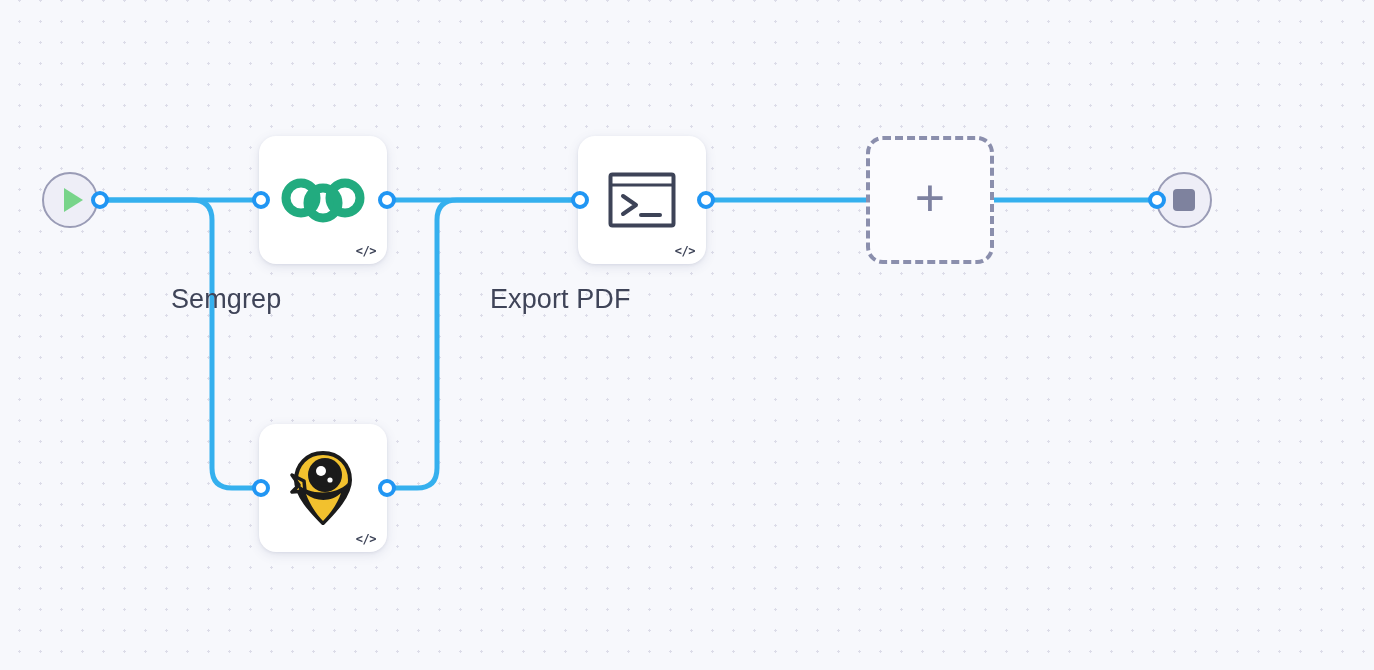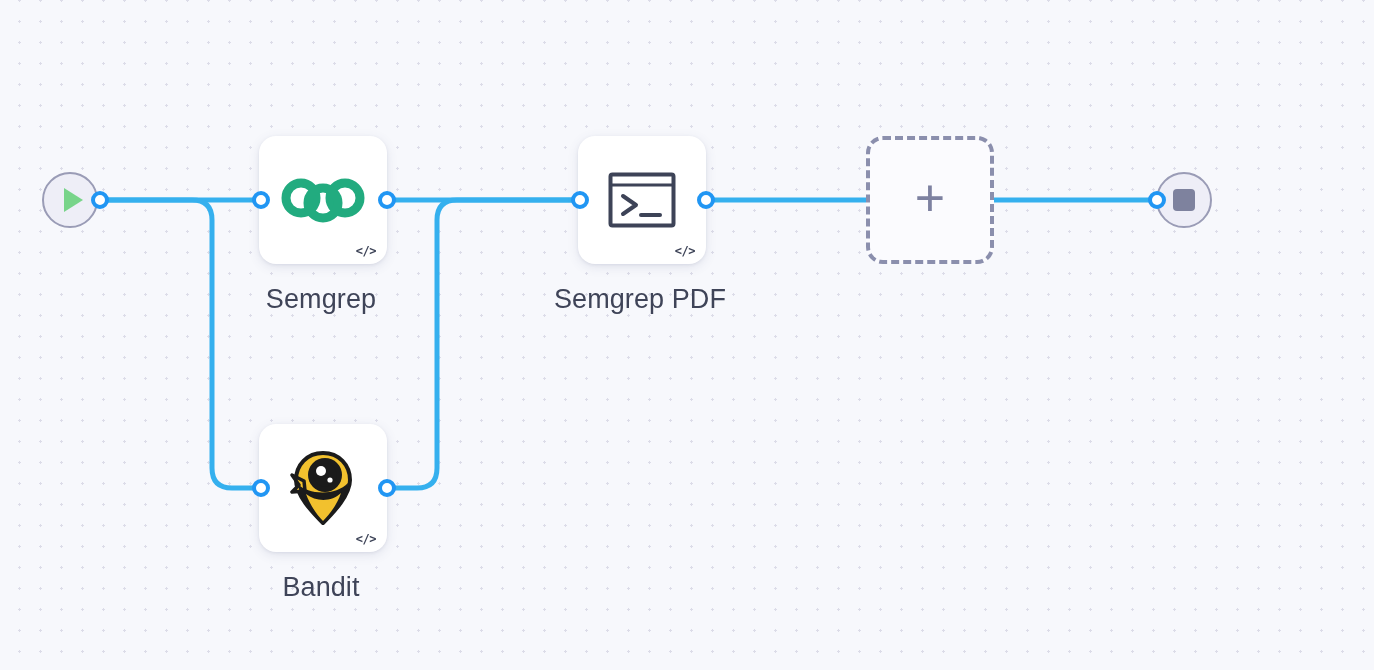--- a/index.html
+++ b/index.html
@@ -66,21 +66,20 @@
     font-size: 12px;
     font-weight: 700;
     letter-spacing: -0.5px;
     color: #3d4357;
     line-height: 1;
   }
 
   .node-label {
     position: absolute;
     width: 300px;
-    text-align: center;
     font-size: 27px;
     color: #3f4458;
     letter-spacing: 0.1px;
     white-space: nowrap;
   }
 
   
   .card-dashed {
     position: absolute;
     width: 128px;
@@ -212,38 +211,37 @@
           <circle cx="35" cy="25" r="11.5" fill="#1b1b1b"></circle>
           <circle cx="31" cy="21" r="5" fill="#ffffff"></circle>
           <circle cx="40" cy="30" r="2.6" fill="#ffffff"></circle>
         </svg>
       </div>
       <div class="code-badge">&lt;/&gt;</div>
     </div>
   </div>
   <div class="port" style="left:252px; top:479px;"></div>
   <div class="port" style="left:378px; top:479px;"></div>
-  <div class="node-label" style="left:171px; top:572px;">Bandit</div>
 
   <div class="node" style="left:578px; top:136px;">
     <div class="card">
       <div class="card-inner">
         <svg width="68" height="56" viewBox="0 0 68 56">
           <rect x="2.5" y="2.5" width="63" height="51" rx="2" fill="#ffffff" stroke="#3d4357" stroke-width="4"></rect>
           <line x1="2.5" y1="13" x2="65.5" y2="13" stroke="#3d4357" stroke-width="3.2"></line>
           <polyline points="15,24 28,33 15,42" fill="none" stroke="#3d4357" stroke-width="4" stroke-linecap="round" stroke-linejoin="round"></polyline>
           <line x1="33" y1="43" x2="52" y2="43" stroke="#3d4357" stroke-width="4" stroke-linecap="round"></line>
         </svg>
       </div>
       <div class="code-badge">&lt;/&gt;</div>
     </div>
   </div>
   <div class="port" style="left:571px; top:191px;"></div>
   <div class="port" style="left:697px; top:191px;"></div>
-  <div class="node-label" style="left:490px; top:284px;">Semgrep PDF</div>
+  <div class="node-label" style="left:490px; top:284px;">Export PDF</div>
 
   <div class="node" style="left:866px; top:136px;">
     <div class="card-dashed">
       <div class="plus-glyph">+</div>
     </div>
   </div>
 
   <div class="node" style="left:1156px; top:172px;">
     <div class="round-node">
       <div class="stop-sq"></div>

